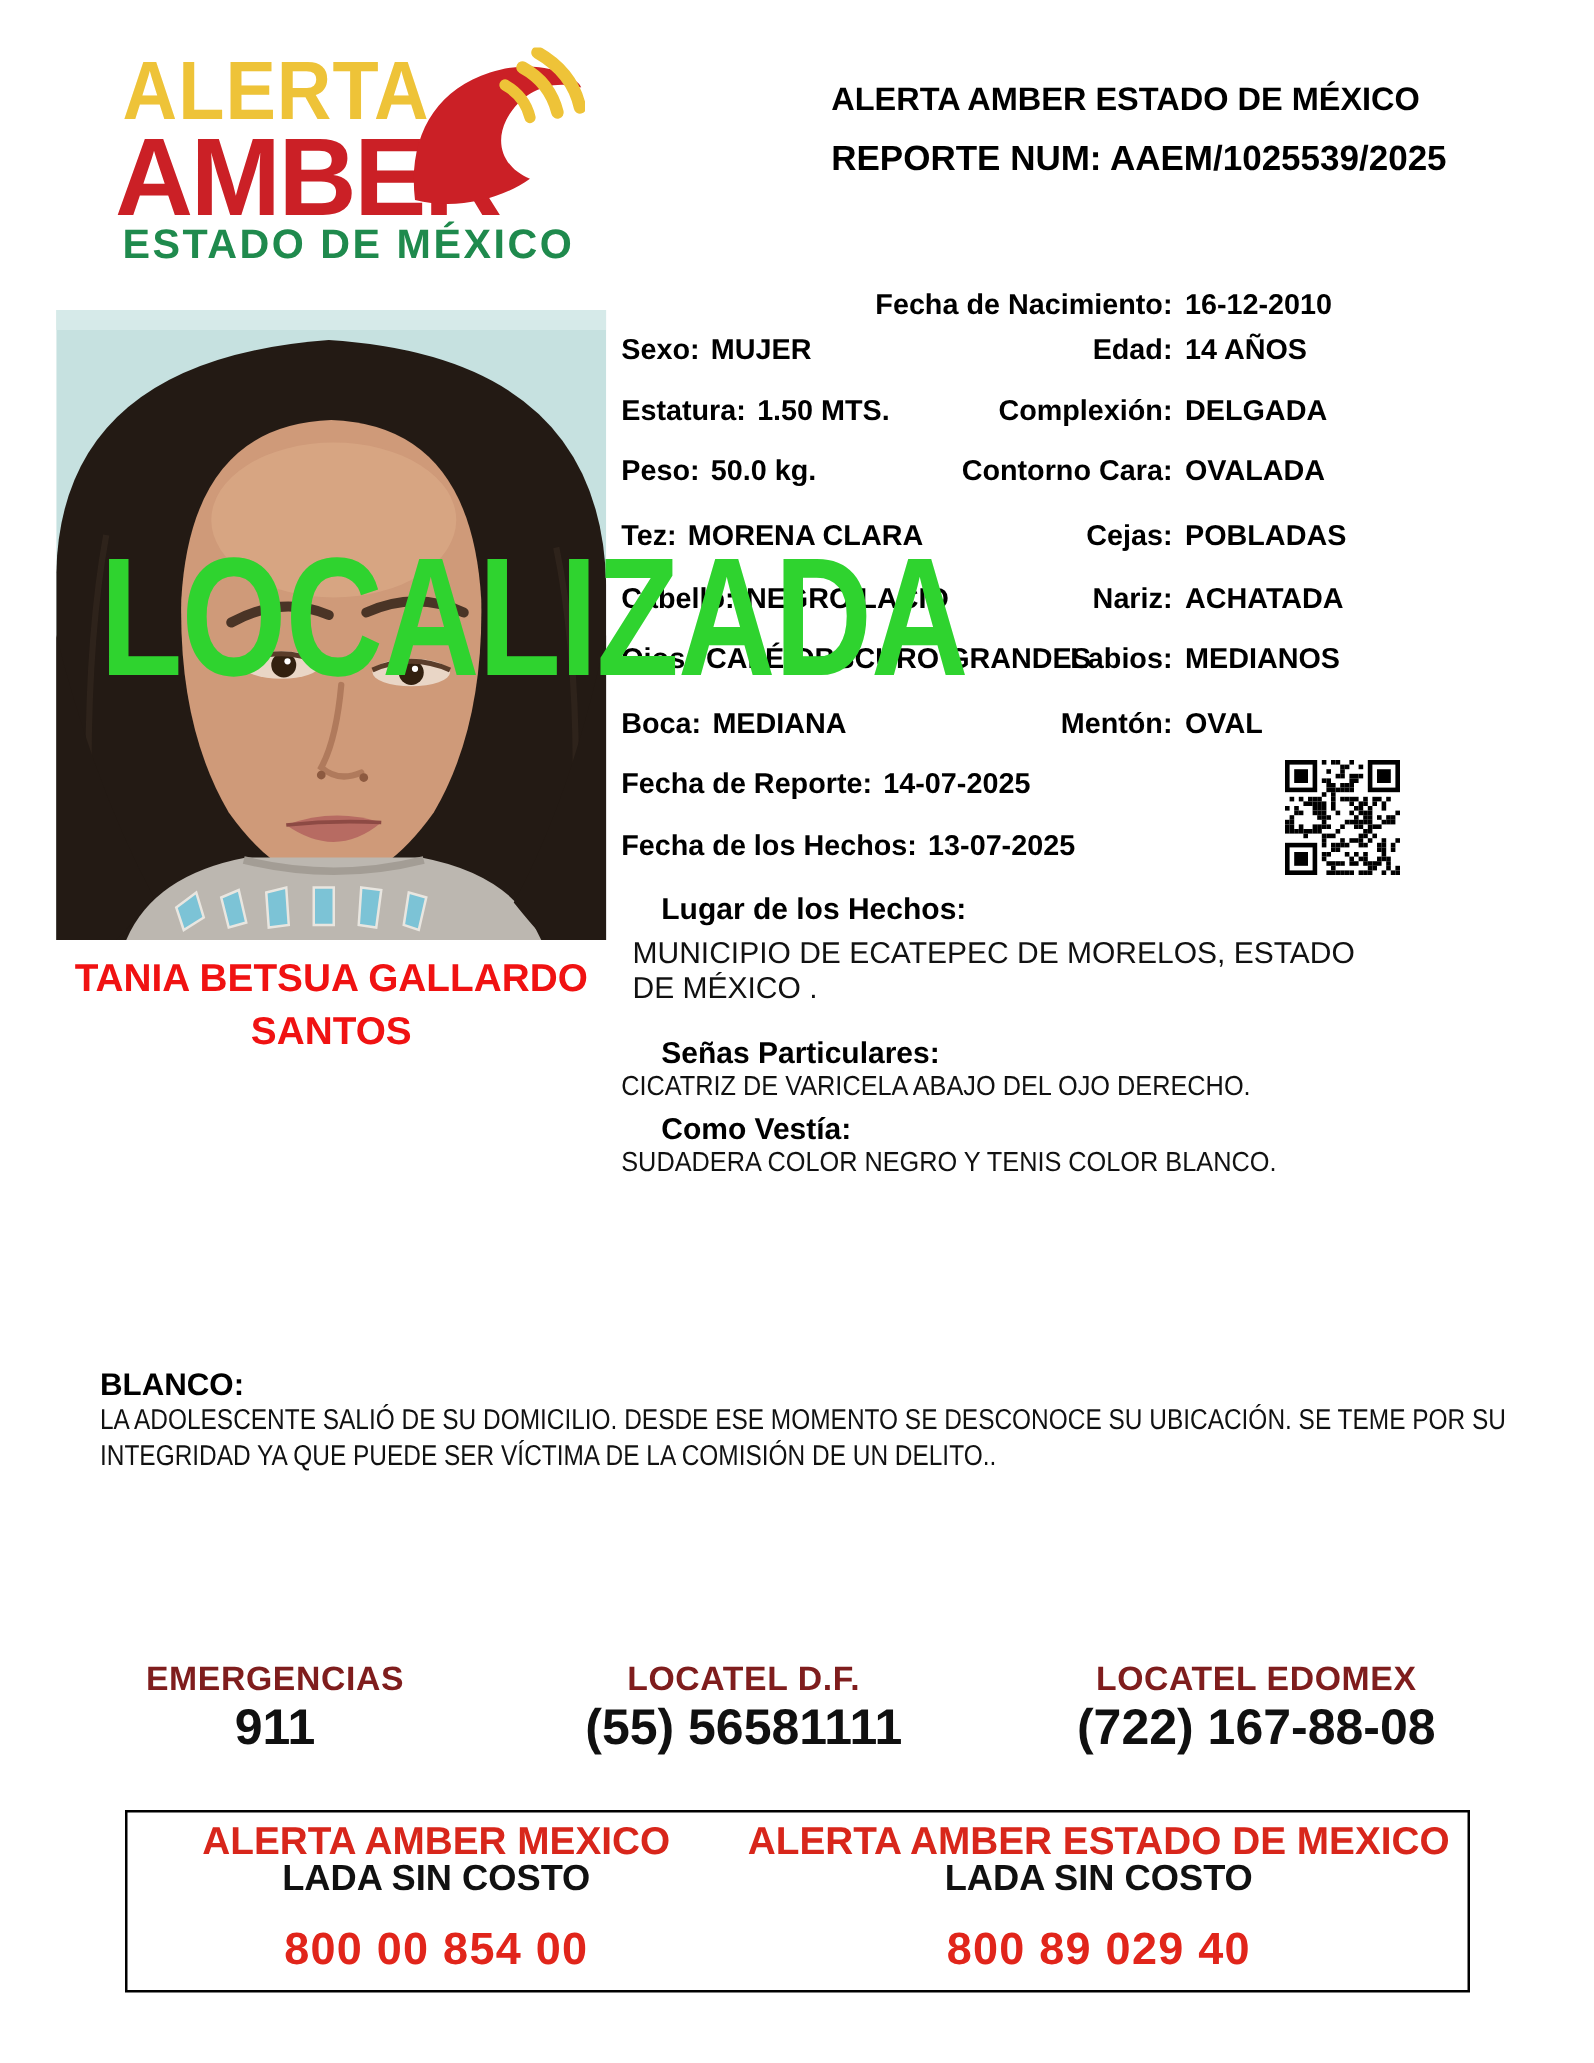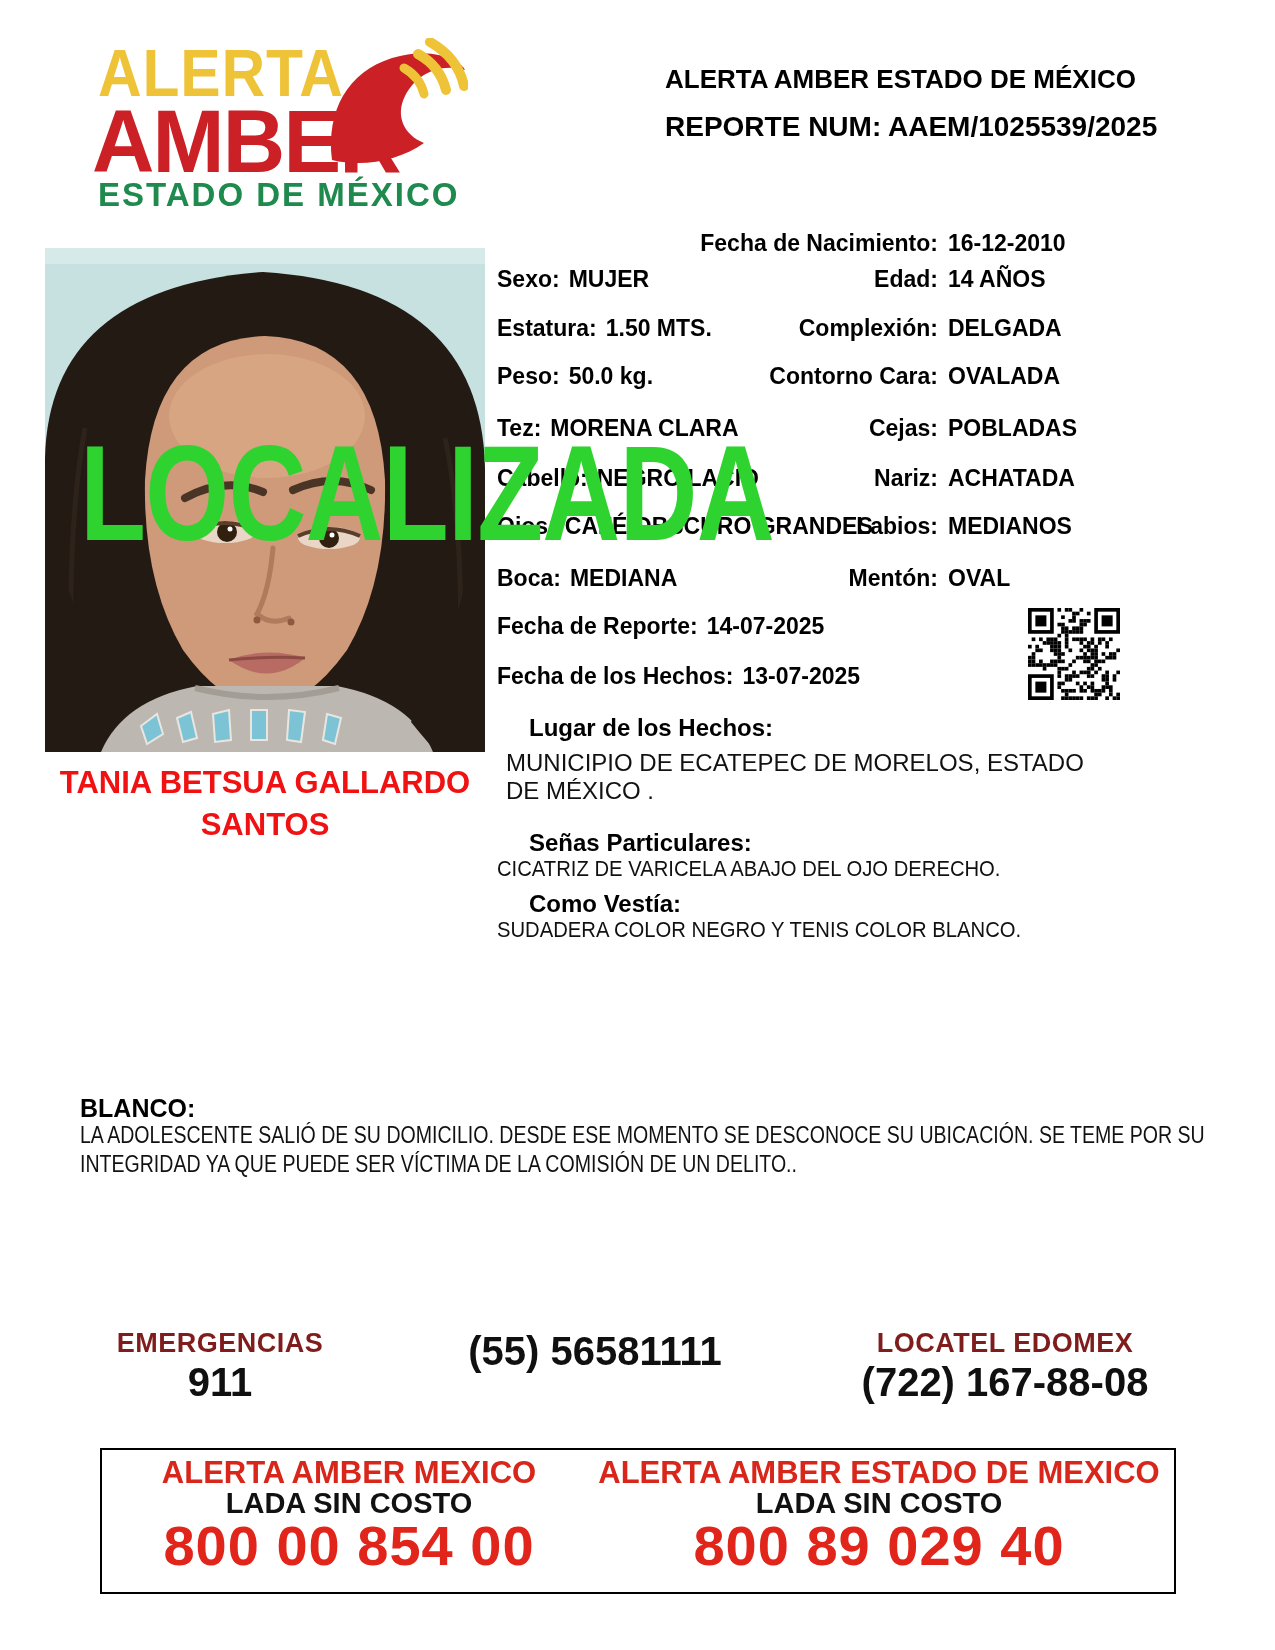--- a/index.html
+++ b/index.html
@@ -55,21 +55,21 @@
   .ecol { position:absolute; top:1328px; text-align:center; }
   .elabel  { font-size:27px; font-weight:bold; color:#7f1d1d; letter-spacing:.5px; }
   .enumber { font-size:40px; font-weight:bold; color:#101010; margin-top:1px; }
 
   
   .fbox { position:absolute; left:100px; top:1448px; width:1076px; height:146px;
     border:2px solid #000000; background:#fff; }
   .fcol { position:absolute; top:7px; text-align:center; }
   .ftitle { font-size:31px; font-weight:bold; color:#d8261b; line-height:1.0; }
   .fsub   { font-size:29px; font-weight:bold; color:#111;   line-height:1.05; }
-  .fnum   { font-size:56px; font-weight:bold; color:#e1251b; margin-top:0; letter-spacing:1px; line-height:1; }
+  .fnum   { font-size:36px; font-weight:bold; color:#e1251b; margin-top:23px; letter-spacing:1px; line-height:1; }
 </style>
 </head>
 <body>
 
 <div>
   <div class="logo-word1">ALERTA</div>
   <div class="logo-word2">AMBER</div>
   <div class="logo-word3">ESTADO DE MÉXICO</div>
   <svg class="swoosh" width="150" height="140" viewBox="0 0 150 140">
     <path d="M14,122 C8,72 30,34 74,20 C118,6 146,26 147,32 C120,24 97,38 87,58 C77,78 86,97 106,105 C82,122 46,130 14,122 Z" fill="#cb2026"></path>
@@ -399,20 +399,21 @@
 <div class="localizada">LOCALIZADA</div>
 
 <div class="hechos-label">BLANCO:</div>
 <div class="hechos-body">LA ADOLESCENTE SALIÓ DE SU DOMICILIO. DESDE ESE MOMENTO SE DESCONOCE SU UBICACIÓN. SE TEME POR SU INTEGRIDAD YA QUE PUEDE SER VÍCTIMA DE LA COMISIÓN DE UN DELITO..</div>
 
 <div class="ecol" style="left:70px; width:300px">
   <div class="elabel">EMERGENCIAS</div>
   <div class="enumber">911</div>
 </div>
 <div class="ecol" style="left:410px; width:370px">
+  <div class="elabel">LOCATEL D.F.</div>
   <div class="enumber">(55) 56581111</div>
 </div>
 <div class="ecol" style="left:790px; width:430px">
   <div class="elabel">LOCATEL EDOMEX</div>
   <div class="enumber">(722) 167-88-08</div>
 </div>
 
 <div class="fbox">
   <div class="fcol" style="left:8px; width:478px">
     <div class="ftitle">ALERTA AMBER MEXICO</div>

